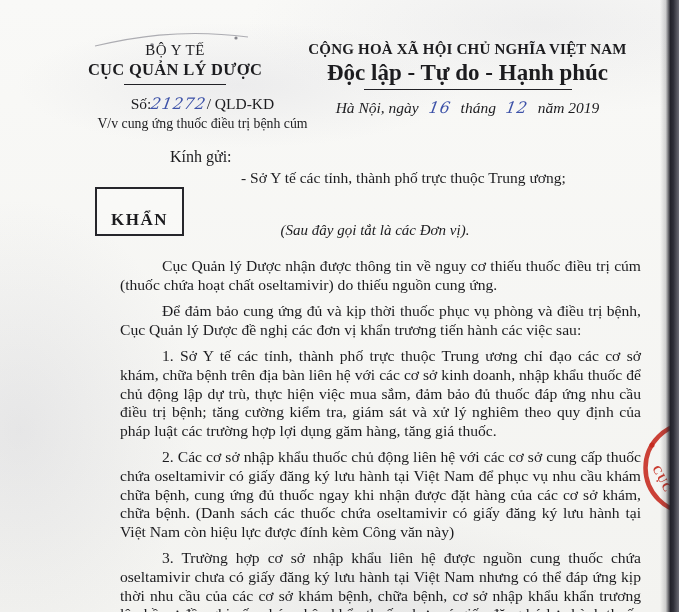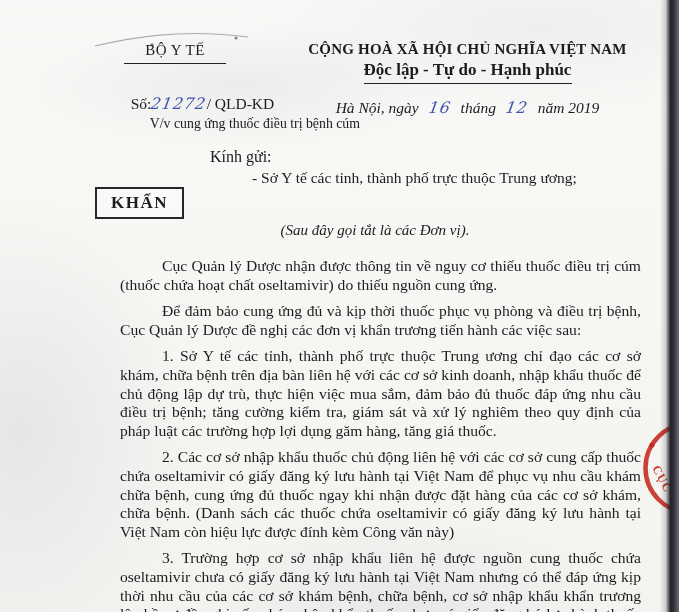--- a/index.html
+++ b/index.html
@@ -18,46 +18,46 @@
   }
   .abs{position:absolute;}
   
   .hdr-left{left:50px;top:42px;width:250px;text-align:center;}
   .hdr-left .l1{font-size:15px;letter-spacing:0.5px;}
   .hdr-left .l2{font-size:16.5px;font-weight:700;letter-spacing:0.3px;margin-top:1px;}
   .rule{height:0;border-top:1.6px solid #212126;margin:4px auto 0;}
   .rule-left{width:102px;}
   .hdr-right{left:295px;top:41px;width:345px;text-align:center;}
   .hdr-right .m1{font-size:15px;font-weight:700;letter-spacing:0.2px;font-family:Liberation Serif, serif;}
-  .hdr-right .m2{font-size:17px;font-weight:700;margin-top:2px;}
+  .hdr-right .m2{font-size:23px;font-weight:700;margin-top:2px;}
   .rule-right{width:208px;margin-top:3px;}
   .so-line{left:45px;top:94px;width:315px;text-align:center;font-size:15.5px;}
-  .subject{left:45px;top:116px;width:315px;text-align:right;font-size:13.8px;font-family:Liberation Serif, serif;}
+  .subject{left:45px;top:116px;width:315px;text-align:center;font-size:13.8px;font-family:Liberation Serif, serif;}
   .date-line{left:300px;top:98px;width:335px;text-align:center;font-style:italic;font-size:15.5px;}
   .hand{
     color:#3d52a8;
     font-style:italic;
     font-family:"DejaVu Serif",serif;
     display:inline-block;
     transform:skewX(-10deg);
     letter-spacing:1px;
     font-size:1.02em;
   }
   .date-line .hand{margin:0 6px;}
   
   .khan{
     left:95px;top:187px;
     border:2px solid #26262b;
-    padding:4px 14px 4px;
+    padding:21px 14px 4px;
     font-weight:700;font-size:17px;letter-spacing:1.5px;
     background:rgba(255,255,255,0.25);
   }
   
-  .kinhgui{left:170px;top:148px;font-size:16px;margin-left:40px;}
-  .recipients{left:252px;top:168px;font-size:15.5px;line-height:20.6px;width:420px;}
+  .kinhgui{left:170px;top:148px;font-size:16px;}
+  .recipients{left:241px;top:168px;font-size:15.5px;line-height:20.6px;width:420px;}
   .note{left:245px;top:222px;font-style:italic;font-size:15px;width:260px;text-align:center;}
   
   .doc-body{left:112px;top:249px;width:537px;font-size:15.6px;line-height:18.6px;text-align:justify;}
   .doc-body p{margin:8px;text-indent:42px;}
   
   .edge-shadow{
     right:0;top:0;width:19px;height:612px;
     background:linear-gradient(to right, rgba(30,30,38,0) 0%, rgba(30,30,38,0.18) 30%,
       #23232b 55%, #2e2e37 70%, #6b6b74 100%);
   }
@@ -70,20 +70,21 @@
 <div class="page">
 
   <svg class="abs scratch-svg" width="220" height="50" viewBox="0 0 220 50">
     <path d="M25 28 C 60 20, 110 10, 178 19" stroke="#70707a" stroke-width="1.1" fill="none" opacity="0.55"></path>
     <circle cx="82" cy="27" r="1.8" fill="#55555e" opacity="0.7"></circle>
     <circle cx="166" cy="20" r="1.6" fill="#55555e" opacity="0.7"></circle>
   </svg>
 
   <div class="abs hdr-left">
     <div class="l1">BỘ Y TẾ</div>
+    <div class="l2">CỤC QUẢN LÝ DƯỢC</div>
     <div class="rule rule-left"></div>
   </div>
 
   <div class="abs hdr-right">
     <div class="m1">CỘNG HOÀ XÃ HỘI CHỦ NGHĨA VIỆT NAM</div>
     <div class="m2">Độc lập - Tự do - Hạnh phúc</div>
     <div class="rule rule-right"></div>
   </div>
 
   <div class="abs so-line">

